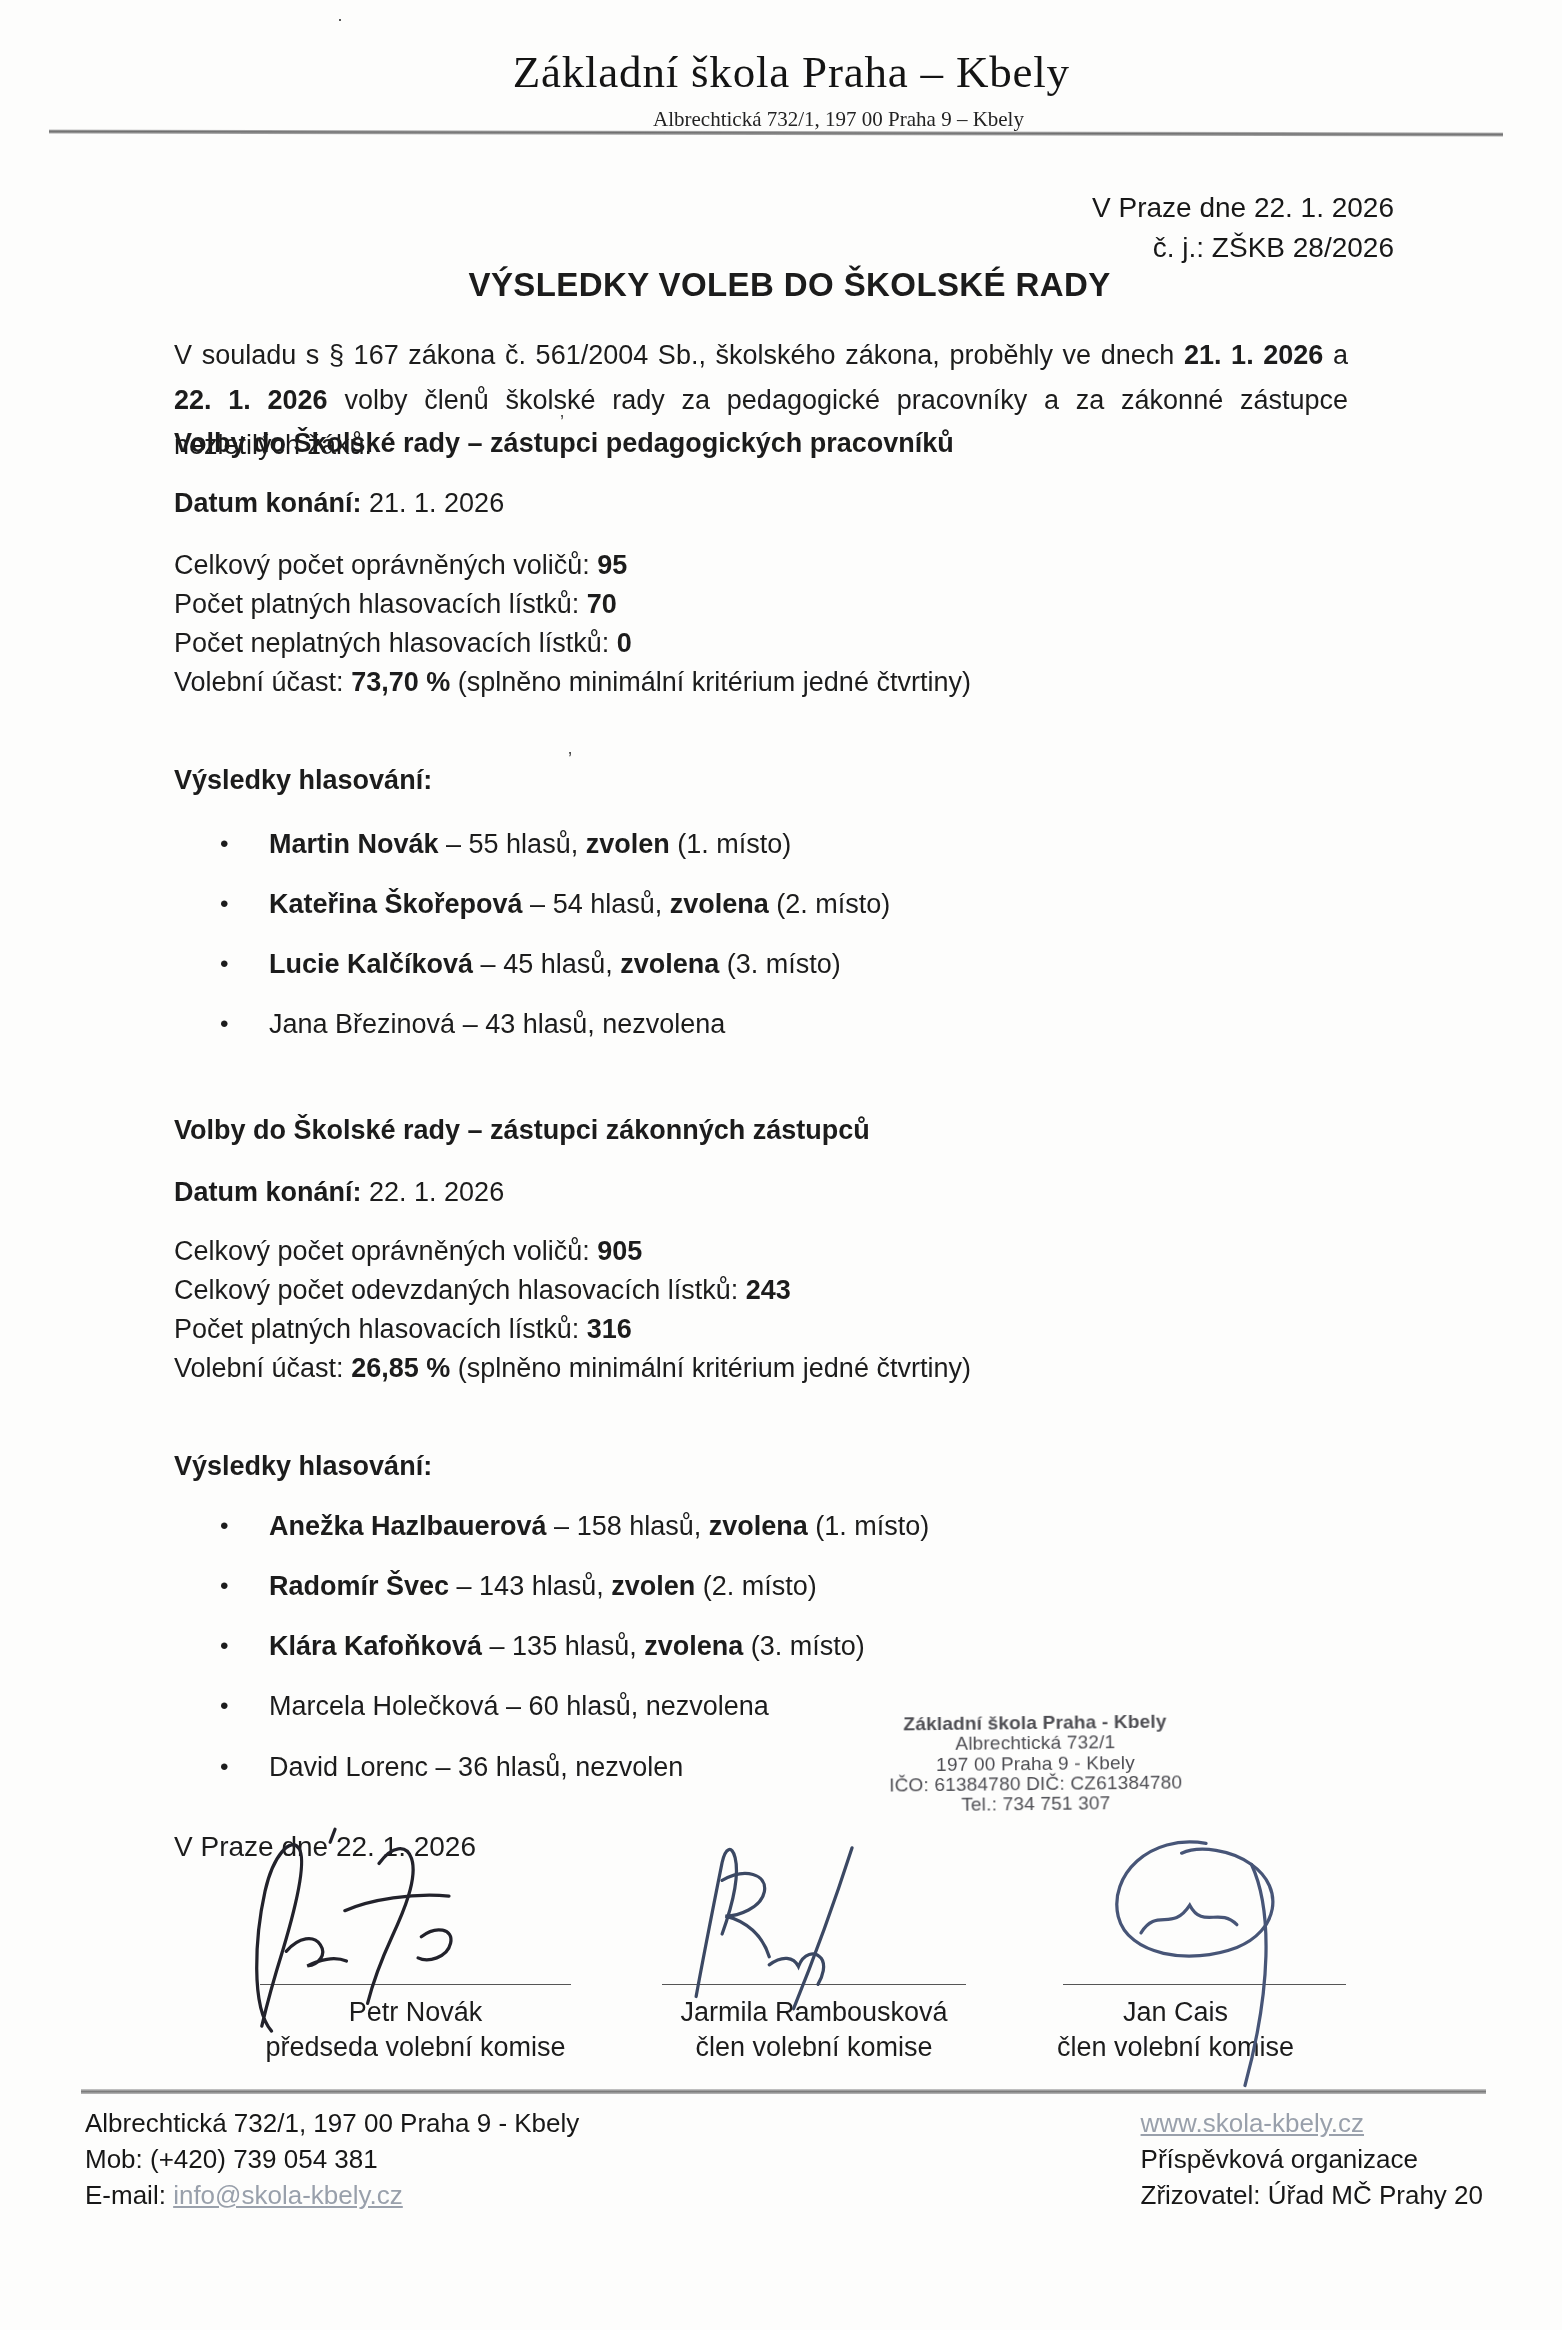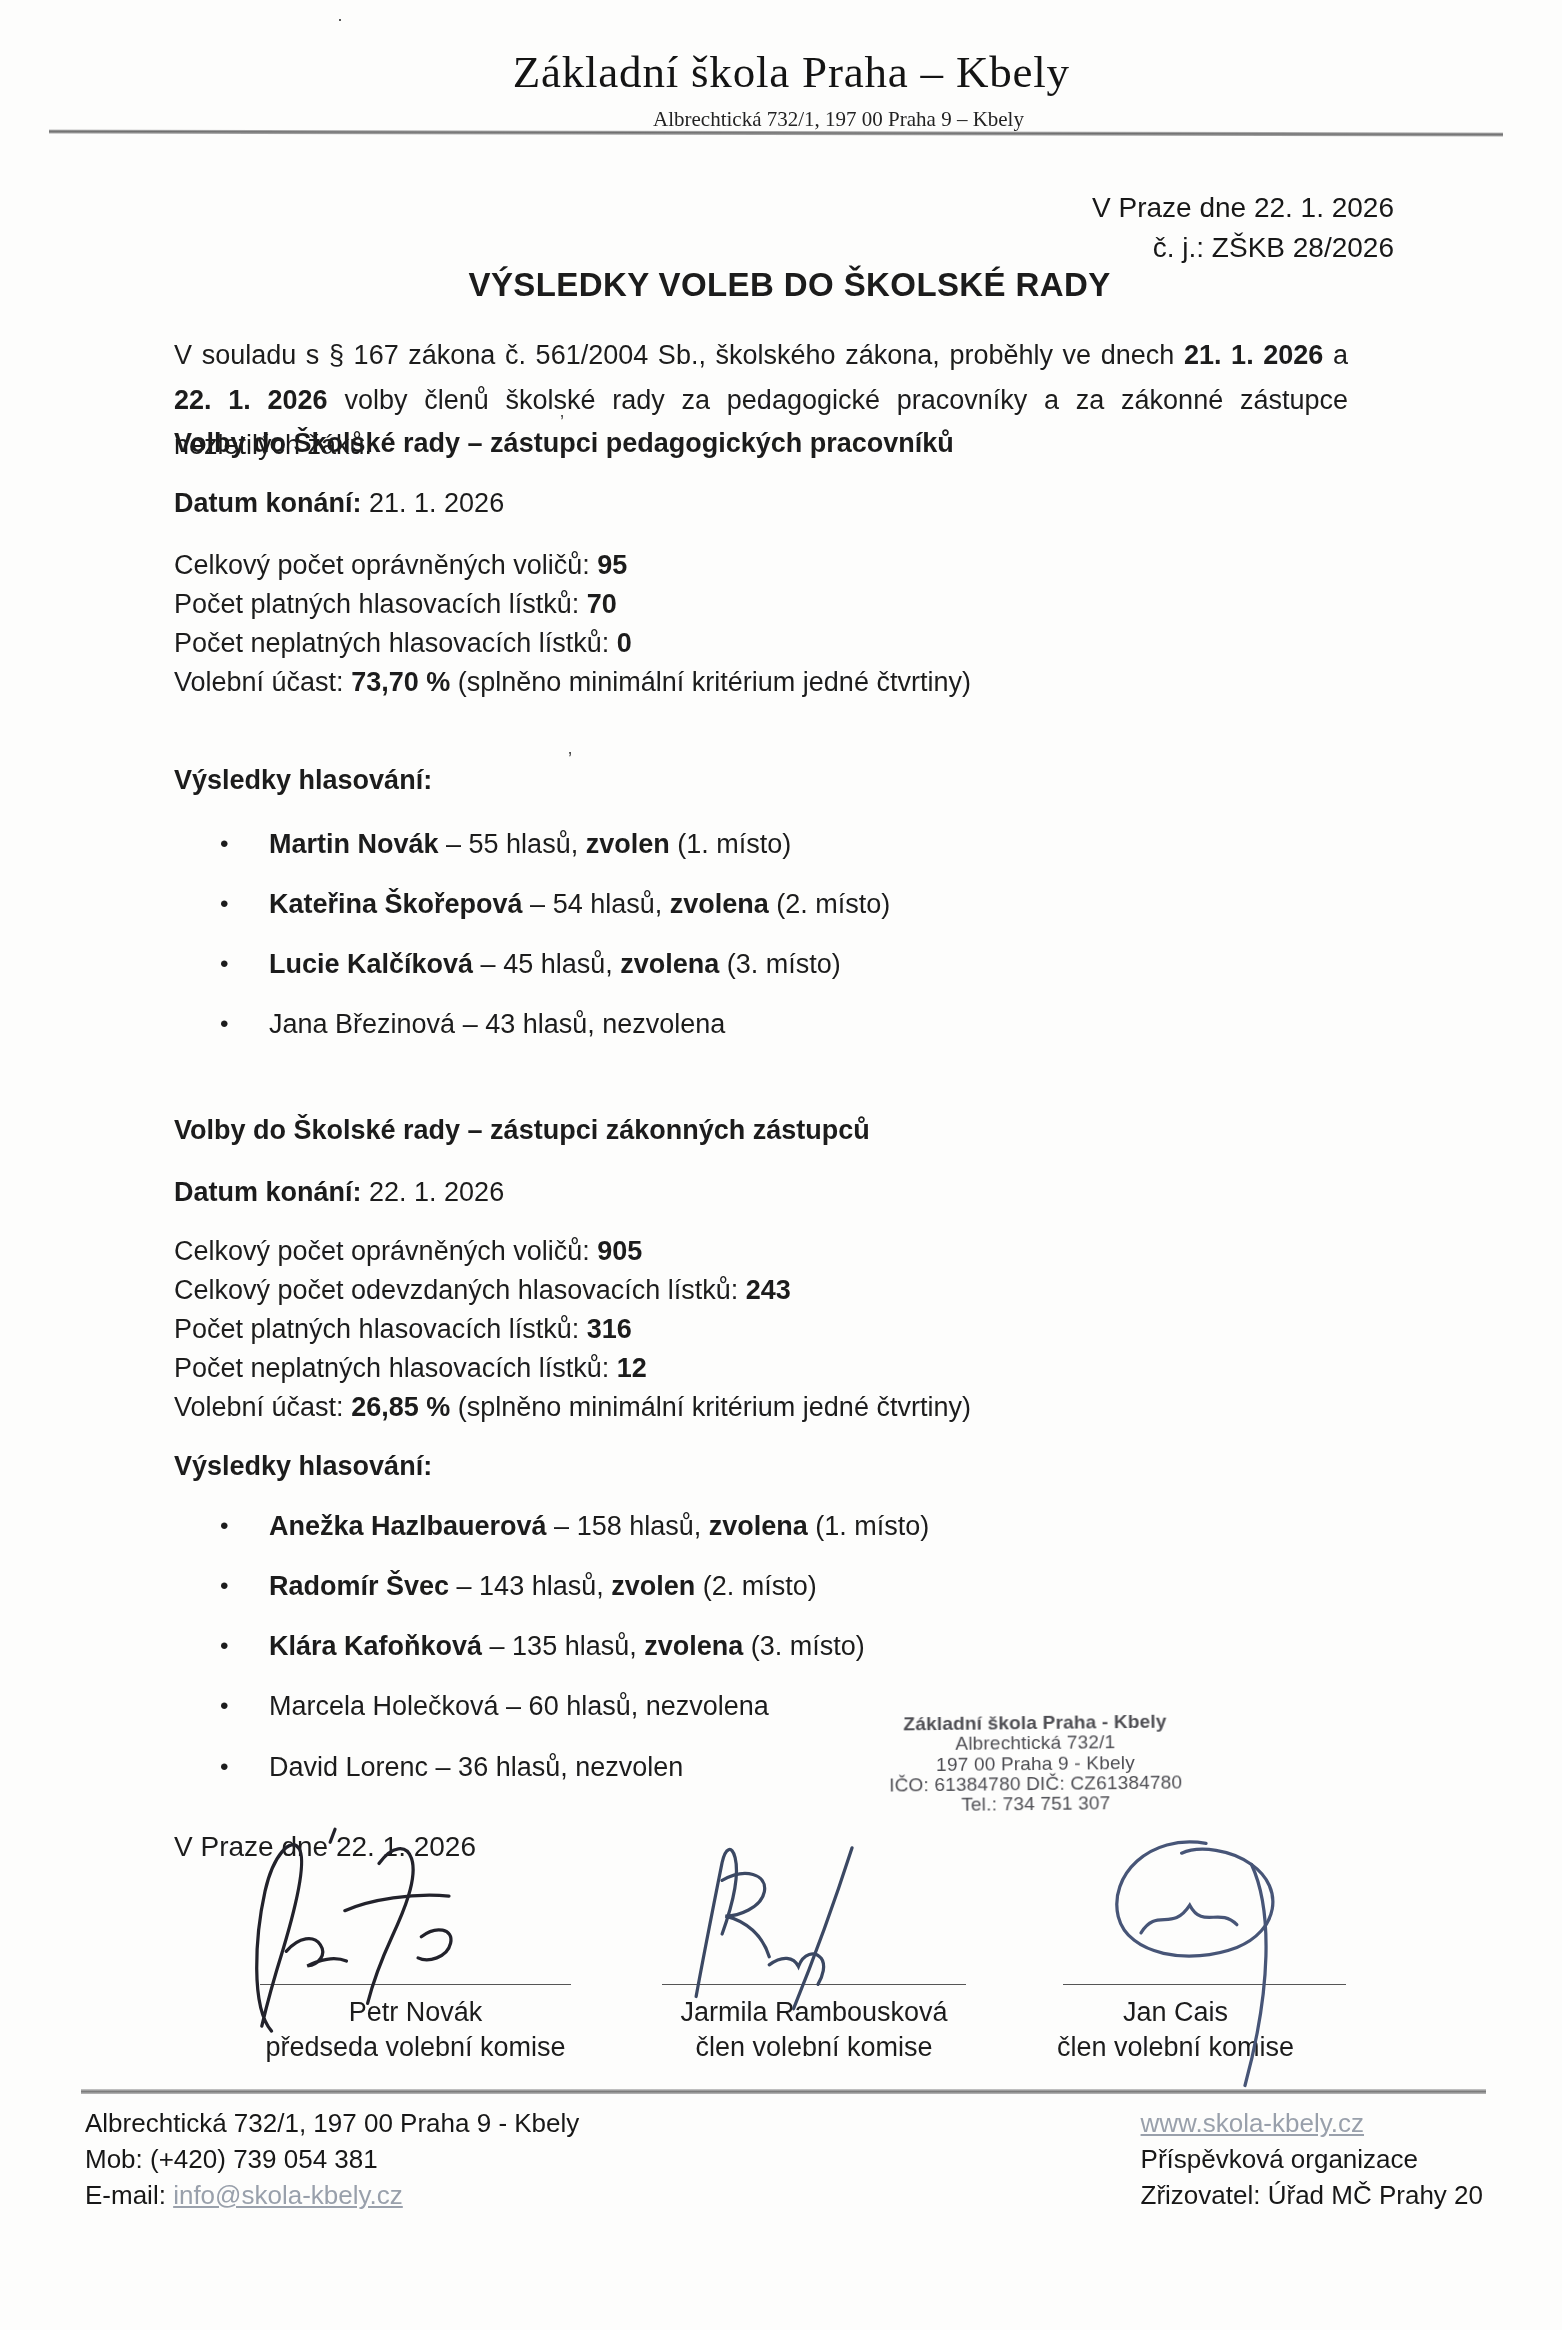--- a/index.html
+++ b/index.html
@@ -120,21 +120,20 @@
   <div class="abs sec-heading" style="top:1115px">Volby do Školské rady – zástupci zákonných zástupců</div>
 
   <div class="abs date-line" style="top:1177px">
     <span class="b">Datum konání:</span> <span>22. 1. 2026</span>
   </div>
 
   <div class="abs stats" style="top:1232px">
     <div><span>Celkový počet oprávněných voličů:</span> <span class="b">905</span></div>
     <div><span>Celkový počet odevzdaných hlasovacích lístků:</span> <span class="b">243</span></div>
     <div><span>Počet platných hlasovacích lístků:</span> <span class="b">316</span></div>
-    <div><span>Počet neplatných hlasovacích lístků:</span> <span class="b">12</span></div>
     <div><span>Volební účast:</span> <span class="b">26,85 %</span> <span>(splněno minimální kritérium jedné čtvrtiny)</span></div>
   </div>
 
   <div class="abs results-heading" style="top:1451px">Výsledky hlasování:</div>
 
   <div class="abs result-row" style="top:1511px"><span class="dot">•</span><span class="b">Anežka Hazlbauerová</span><span> – 158 hlasů, </span><span class="b">zvolena</span><span> (1. místo)</span></div>
   <div class="abs result-row" style="top:1571px"><span class="dot">•</span><span class="b">Radomír Švec</span><span> – 143 hlasů, </span><span class="b">zvolen</span><span> (2. místo)</span></div>
   <div class="abs result-row" style="top:1631px"><span class="dot">•</span><span class="b">Klára Kafoňková</span><span> – 135 hlasů, </span><span class="b">zvolena</span><span> (3. místo)</span></div>
   <div class="abs result-row" style="top:1691px"><span class="dot">•</span><span>Marcela Holečková</span><span> – 60 hlasů, nezvolena</span></div>
   <div class="abs result-row" style="top:1752px"><span class="dot">•</span><span>David Lorenc</span><span> – 36 hlasů, nezvolen</span></div>

